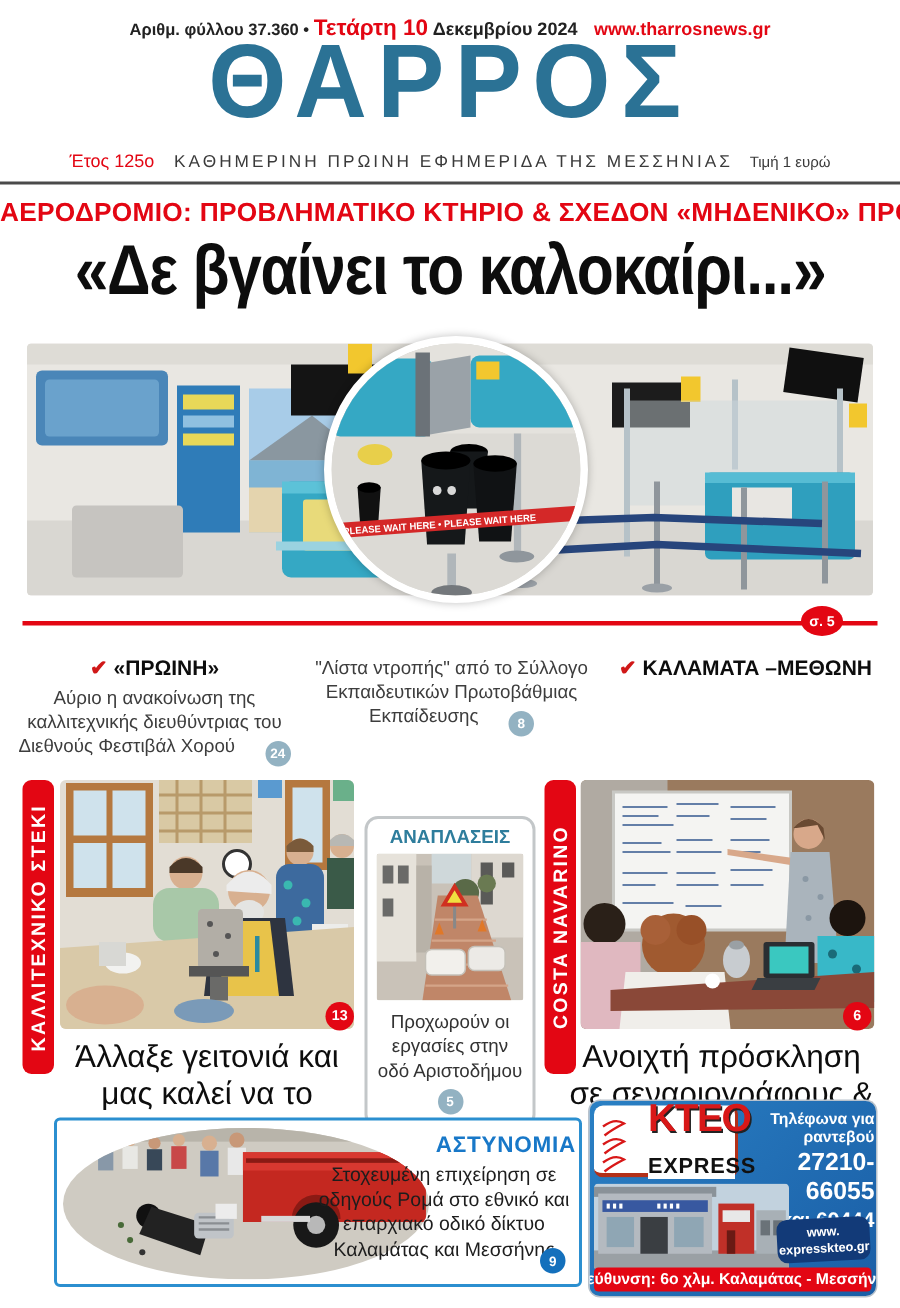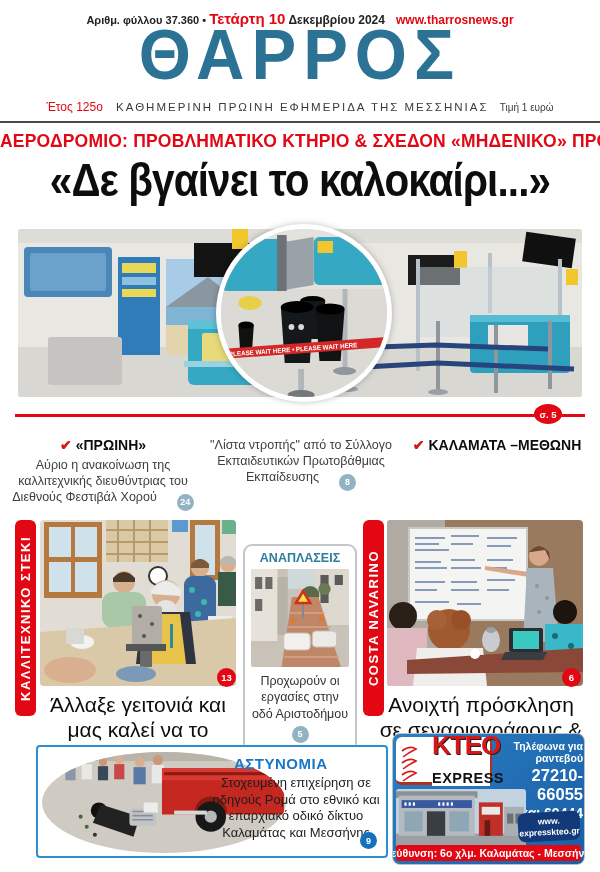--- a/index.html
+++ b/index.html
@@ -64,21 +64,21 @@
   .mid-box .mphoto { width:98px; height:98px; overflow:hidden; border-radius:2px; }
   .mid-box .mphoto svg { display:block; width:100%; height:100%; }
   .mid-box .mt { font-size:12.5px; color:#333; text-align:center; line-height:1.3; margin-top:6px; }
   .mid-box .badge-gray { margin:4px 0 0; }
   
   .police { position:absolute; top:745px; left:36px; width:352px; height:113px;
     border:2px solid #2b8fd0; border-radius:4px; background:#fff; }
   .police-oval { position:absolute; top:5px; left:4px; width:244px; height:101px;
     border-radius:50%; overflow:hidden; }
   .police-oval svg { display:block; width:100%; height:100%; }
-  .police-h { position:absolute; top:8px; left:196px; width:150px; text-align:left;
+  .police-h { position:absolute; top:8px; left:196px; width:150px; text-align:right;
     color:#1878c8; font-weight:800; font-size:15px; letter-spacing:0.5px; }
   .police-t { position:absolute; top:28px; left:172px; width:172px; text-align:center;
     font-size:13px; color:#1d1d1d; line-height:1.28; }
   .badge-blue { position:absolute; right:9px; bottom:7px; width:17px; height:17px;
     border-radius:50%; background:#1470bc; color:#fff; font-size:9px; font-weight:bold;
     display:flex; align-items:center; justify-content:center; }
   
   .ad { position:absolute; top:733px; left:392px; width:193px; height:132px;
     border-radius:8px; overflow:hidden; background:linear-gradient(135deg,#2a80c4,#1a5ea6);
     border:1px solid #b8c2cc; }

